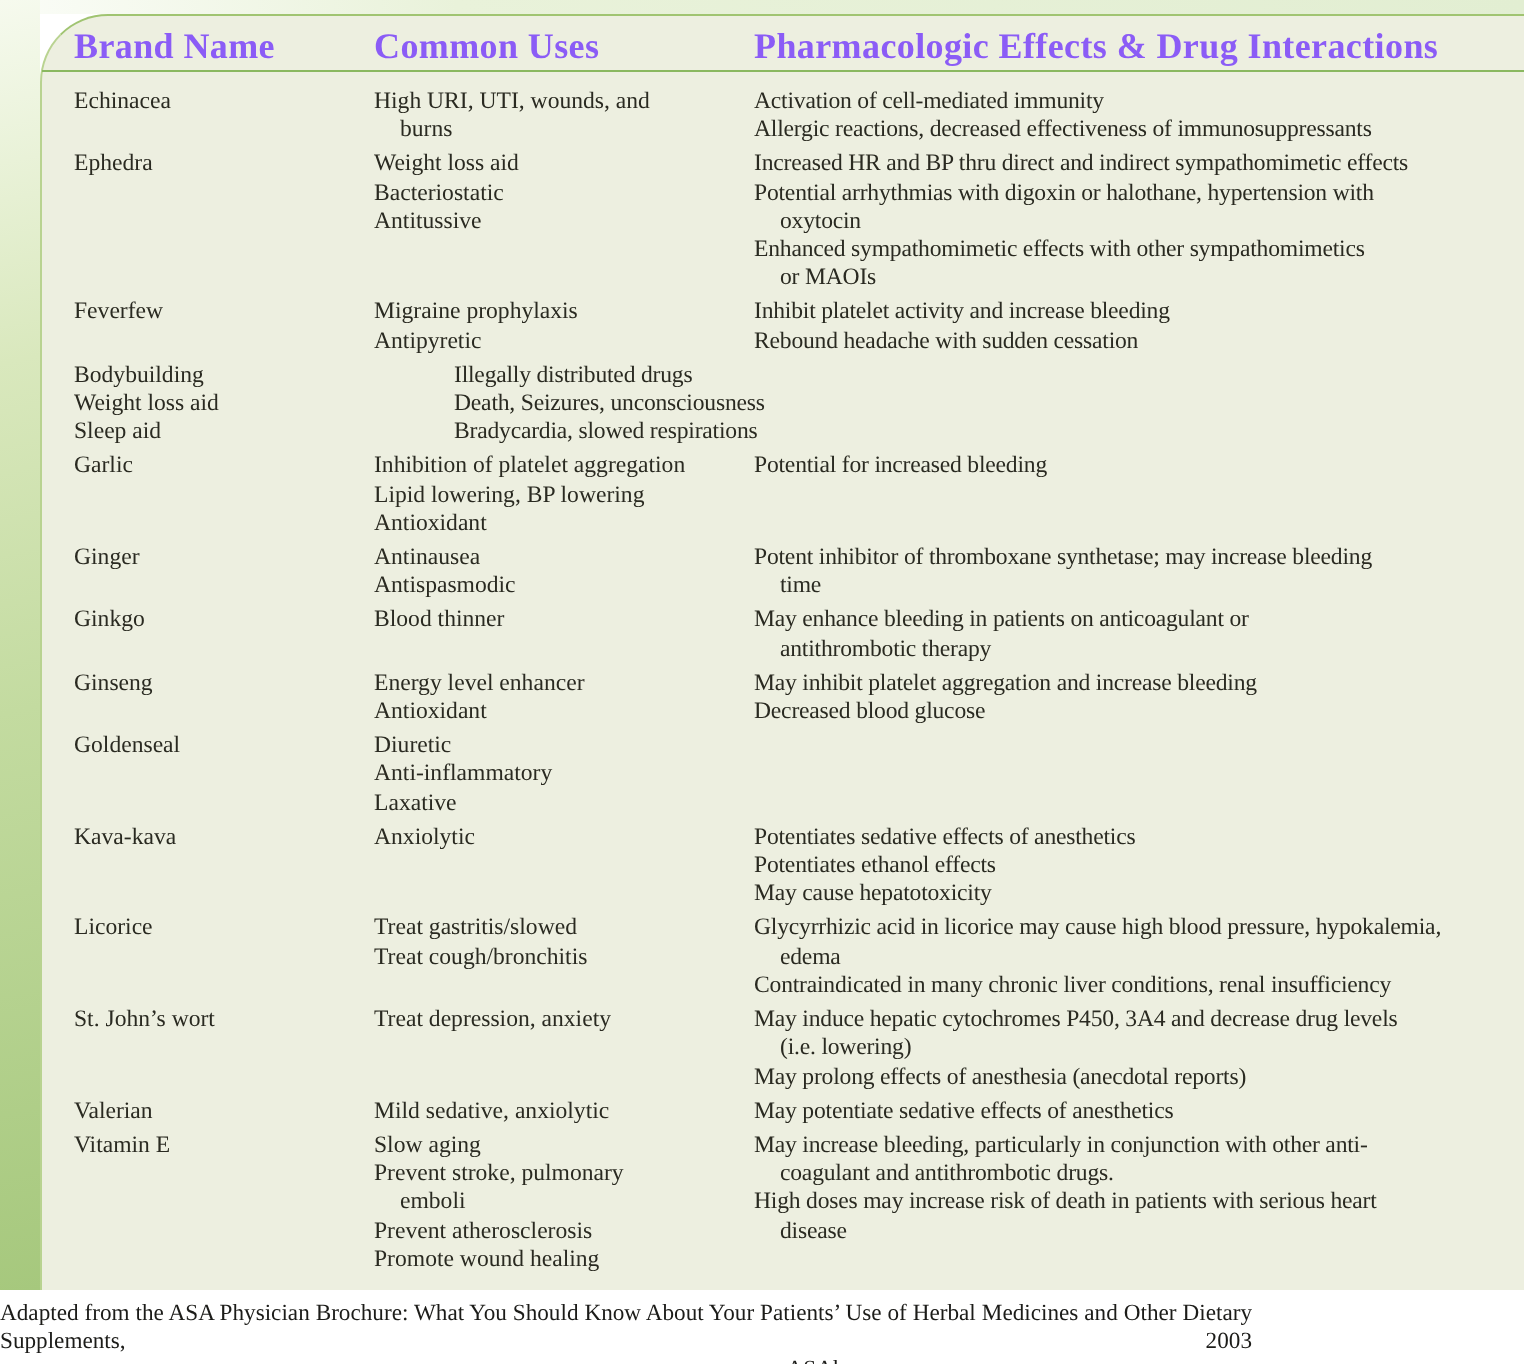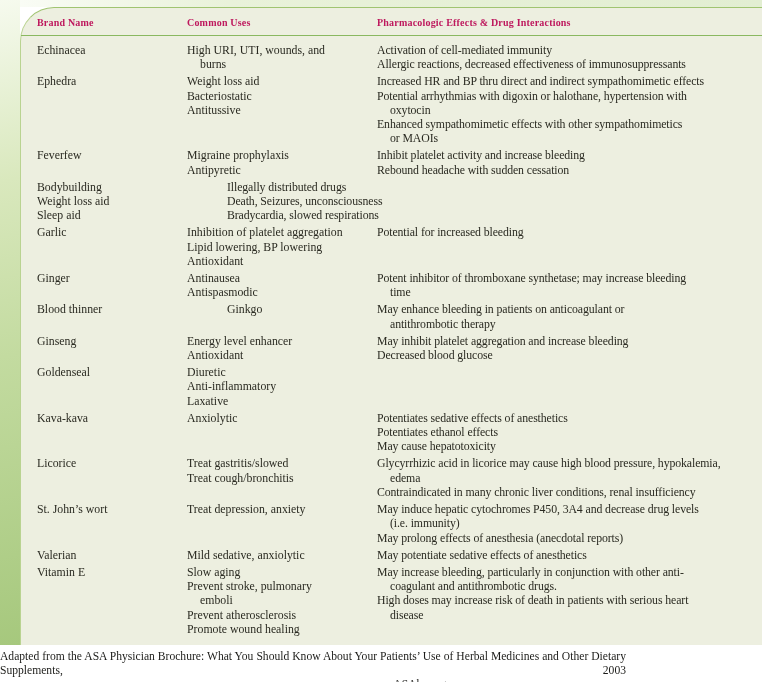--- a/index.html
+++ b/index.html
@@ -27,21 +27,21 @@
     box-sizing:border-box;
     padding:8px 0 0 0;
   }
   .hdr{
     display:flex;
     padding-left:16px;
     border-bottom:1.5px solid #8ab860;
     padding-bottom:5px;
   }
   .hdr .h{
-    color:#be185d;font-weight:bold;font-size:10px;line-height:14px;
+    color:#8b5cf6;font-weight:bold;font-size:18px;line-height:14px;
     letter-spacing:.2px;
   }
   .c-brand{width:150px;flex:none;}
   .c-uses{width:190px;flex:none;}
   .c-effects{flex:1;min-width:0;}
   .tbody{padding:7px 0 0 16px;}
   .group{display:flex;margin-bottom:3px;}
   .group:last-child{margin-bottom:0;}
   .col{display:block;}
   .line{
@@ -152,25 +152,25 @@
           <div class="col c-uses">
             <div class="line">Antinausea</div>
             <div class="line">Antispasmodic</div>
           </div>
           <div class="col c-effects">
             <div class="line">Potent inhibitor of thromboxane synthetase; may increase bleeding</div>
             <div class="line cont">time</div>
           </div>
         </div>
         <div class="group">
+          <div class="col c-brand">
+            <div class="line">Ginkgo</div>
+          </div>
           <div class="col c-uses">
             <div class="line">Blood thinner</div>
-          </div>
-          <div class="col c-brand">
-            <div class="line">Ginkgo</div>
           </div>
           <div class="col c-effects">
             <div class="line">May enhance bleeding in patients on anticoagulant or</div>
             <div class="line cont">antithrombotic therapy</div>
           </div>
         </div>
         <div class="group">
           <div class="col c-brand">
             <div class="line">Ginseng</div>
           </div>
@@ -222,21 +222,21 @@
         </div>
         <div class="group">
           <div class="col c-brand">
             <div class="line">St. John’s wort</div>
           </div>
           <div class="col c-uses">
             <div class="line">Treat depression, anxiety</div>
           </div>
           <div class="col c-effects">
             <div class="line">May induce hepatic cytochromes P450, 3A4 and decrease drug levels</div>
-            <div class="line cont">(i.e. immunity)</div>
+            <div class="line cont">(i.e. lowering)</div>
             <div class="line">May prolong effects of anesthesia (anecdotal reports)</div>
           </div>
         </div>
         <div class="group">
           <div class="col c-brand">
             <div class="line">Valerian</div>
           </div>
           <div class="col c-uses">
             <div class="line">Mild sedative, anxiolytic</div>
           </div>

